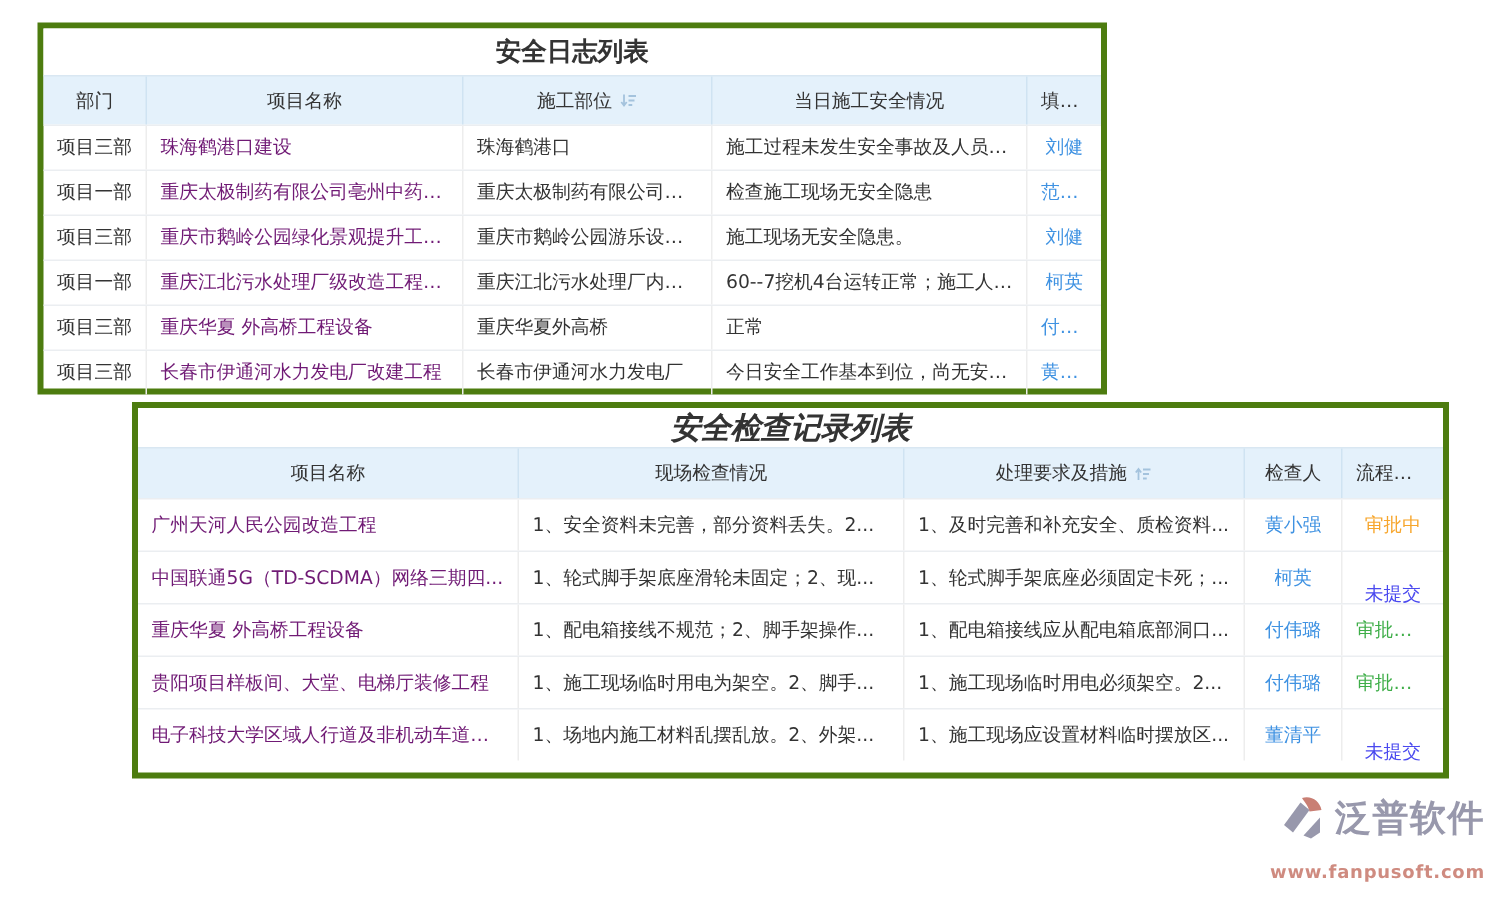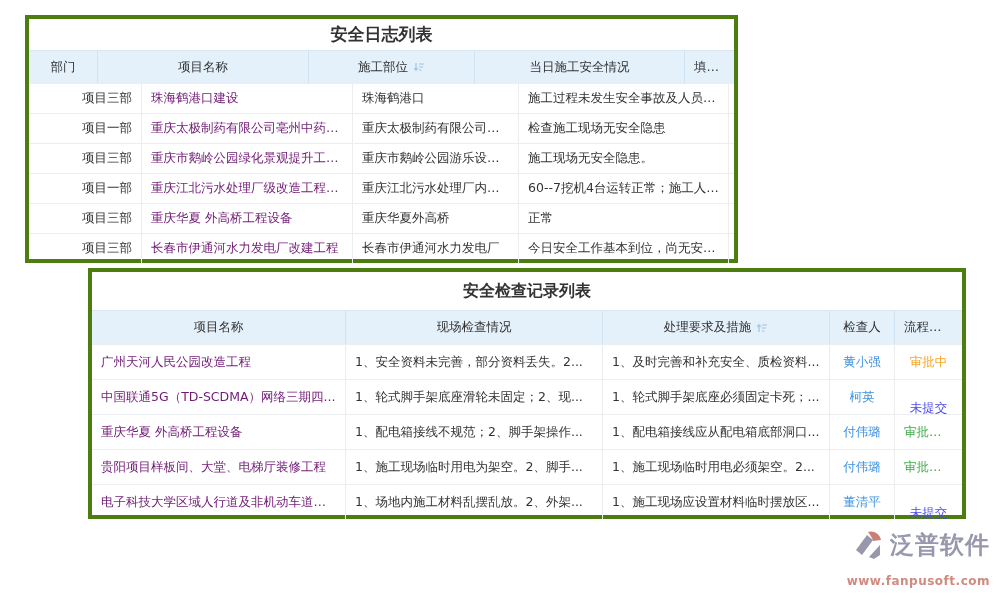--- a/index.html
+++ b/index.html
@@ -6,39 +6,39 @@
   html,body { width:1000px; height:600px; background:#ffffff; overflow:hidden;
               font-family:"DejaVu Sans","Liberation Sans",sans-serif; }
 
   .tbl { position:absolute; background:#fff; border:4px solid #4d7c0f; }
   .tbl-title { display:flex; align-items:center; justify-content:center;
                font-weight:bold; color:#333; background:#fff; }
   #log-table { left:25px; top:15px; width:713px; height:248px; }
   #check-table { left:88px; top:268px; width:878px; height:251px; }
 
   #log-table .tbl-title { height:31px; font-size:17px; }
-  #check-table .tbl-title { height:38px; font-size:16px; }
+  #check-table .tbl-title { height:26px; font-size:20px;font-style:italic; }
 
   .row { display:grid; align-items:stretch; }
   #log-table .row { grid-template-columns:68px 211px 166px 210px 1fr; }
   #check-table .row { grid-template-columns:253px 257px 227px 65px 1fr; }
 
   .hrow { background:#e4f1fb; color:#5f7d99; font-size:13px;
           border-top:1px solid #d9e7f2; }
   #log-table .hrow { height:33px; }
   #check-table .hrow { height:34px; }
   .hrow .cell { justify-content:center; border-left:1px solid #cfe3f2; }
   .hrow .cell:first-child { border-left:none; }
 
   .cell { display:flex; align-items:center; padding:0 9px; overflow:hidden;
           white-space:nowrap; font-size:12.5px; color:#333; min-width:0; }
   .cell .txt { overflow:hidden; text-overflow:ellipsis; white-space:nowrap; }
 
   .brow { border-top:1px solid #ebeef1; }
-  #log-table .brow { height:30px;padding-left:44px; }
+  #log-table .brow { height:30px; }
   #check-table .brow { height:35px; }
   .brow .cell { border-left:1px solid #ededed; }
   .brow .cell:first-child { border-left:none; }
 
   .center { justify-content:center; }
   .link { color:#701a75; cursor:pointer; }
   .name { color:#3f92e2; }
 
   [data-status="审批中"]   { color:#f7a52a; }
   [data-status="未提交"]   { color:#4a49ef;margin-top:23px; }

